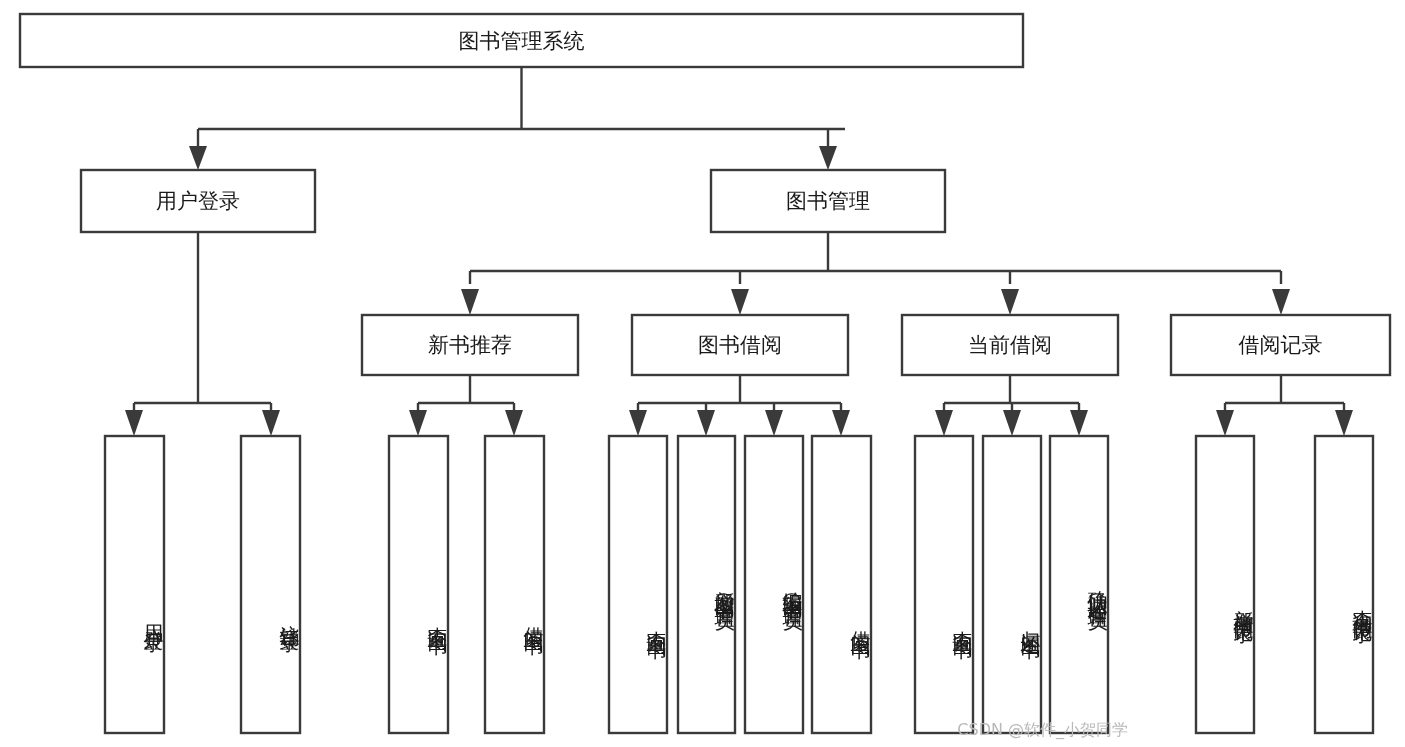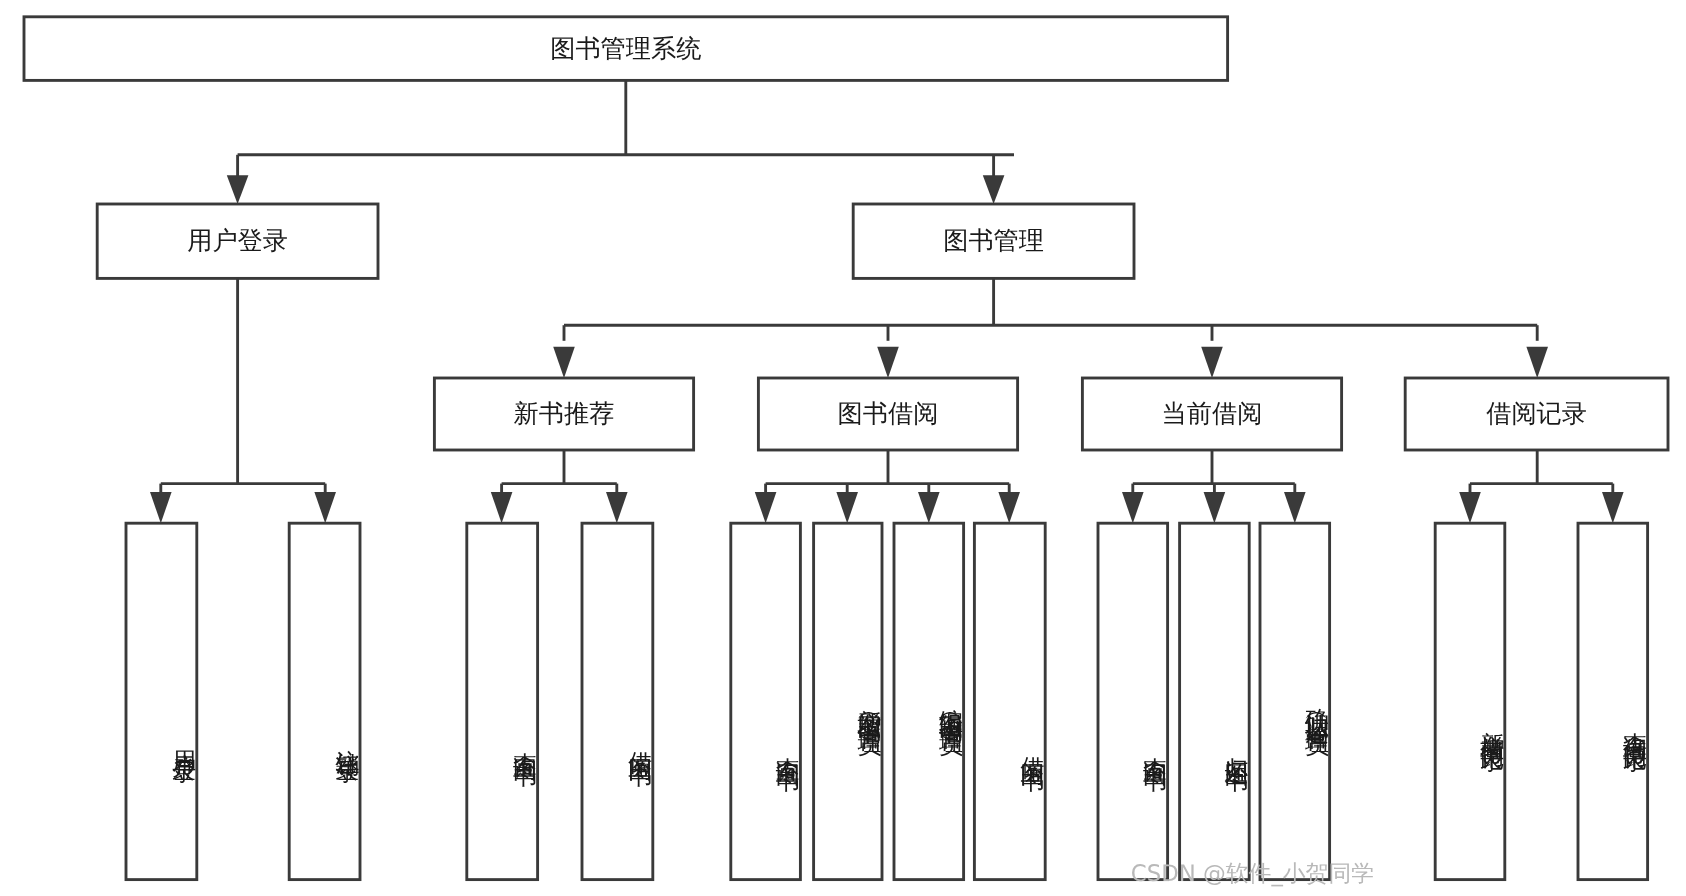--- a/index.html
+++ b/index.html
@@ -61,24 +61,24 @@
     letter-spacing: 3px;
     color: #1a1a1a;
     white-space: nowrap;
     display: flex;
     align-items: flex-start;
     justify-content: center;
     pointer-events: none;
   }
   .watermark {
     position: absolute;
-    right: 12px;
+    right: 29px;
     bottom: 6px;
     font-family: "DejaVu Sans", "Liberation Sans", sans-serif;
-    font-size: 19px;
+    font-size: 16px;
     color: #b9b9b9;
     white-space: nowrap;
     pointer-events: none;
   }
 </style>
 </head>
 <body>
 
 <div id="diagram-root">
 

